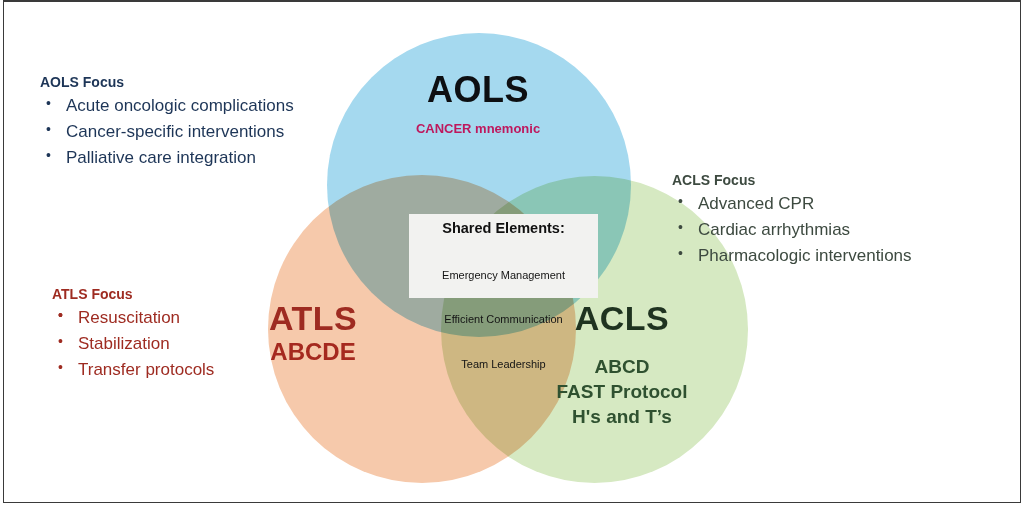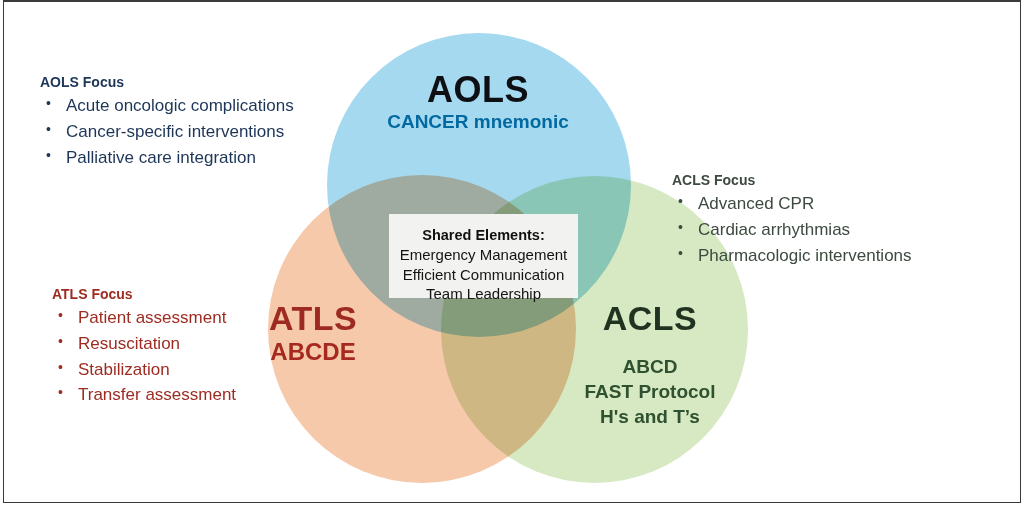--- a/index.html
+++ b/index.html
@@ -82,77 +82,79 @@
   #label-aols {
     left: 368px;
     top: 69px;
     width: 220px;
   }
   #label-aols .circle-title {
     font-size: 36px;
     color: #0d0f12;
   }
   #label-aols .circle-sub {
-    font-size: 19px;
-    color: #0369a1;
+    font-size: 13px;
+    color: #be185d;
+    margin-top: 10px;
   }
 
   #label-atls {
     left: 228px;
     top: 298px;
     width: 170px;
   }
   #label-atls .circle-title {
     font-size: 34px;
     color: #9e2b21;
   }
   #label-atls .circle-sub {
     font-size: 24px;
     color: #a5291f;
     margin-top: 0;
   }
 
   #label-acls {
-    left: 552px;
+    left: 524px;
     top: 298px;
     width: 196px;
   }
   #label-acls .circle-title {
     font-size: 34px;
     color: #1f3320;
   }
   #label-acls .circle-sub {
     font-size: 19px;
     color: #2f5130;
     margin-top: 16px;
     line-height: 1.32;
   }
 
   
   #shared-box {
     position: absolute;
-    left: 389px;
+    left: 409px;
     top: 214px;
     width: 189px;
     height: 84px;
     background: #f2f2f0;
     text-align: center;
     box-sizing: border-box;
-    padding-top: 12px;
+    padding-top: 5px;
   }
   #shared-box .shared-title {
     font-size: 14.5px;
     font-weight: bold;
     color: #101010;
     line-height: 1.3;
   }
   #shared-box .shared-item {
-    font-size: 15px;
+    font-size: 11px;
     color: #141414;
     line-height: 1.32;
+    margin-top: 30px;
   }
 
   
   .focus-block {
     position: absolute;
   }
   .focus-heading {
     font-size: 14px;
     font-weight: bold;
     margin-bottom: 3px;
@@ -258,33 +260,32 @@
         <span>Palliative care integration</span>
       </li>
     </ul>
   </div>
 
   <div class="focus-block" id="focus-atls">
     <div class="focus-heading">ATLS Focus</div>
     <ul class="focus-list">
       <li>
         <span class="bullet">•</span>
-        <span>Patient assessment</span>
       </li>
       <li>
         <span class="bullet">•</span>
         <span>Resuscitation</span>
       </li>
       <li>
         <span class="bullet">•</span>
         <span>Stabilization</span>
       </li>
       <li>
         <span class="bullet">•</span>
-        <span>Transfer assessment</span>
+        <span>Transfer protocols</span>
       </li>
     </ul>
   </div>
 
   <div class="focus-block" id="focus-acls">
     <div class="focus-heading">ACLS Focus</div>
     <ul class="focus-list">
       <li>
         <span class="bullet">•</span>
         <span>Advanced CPR</span>

